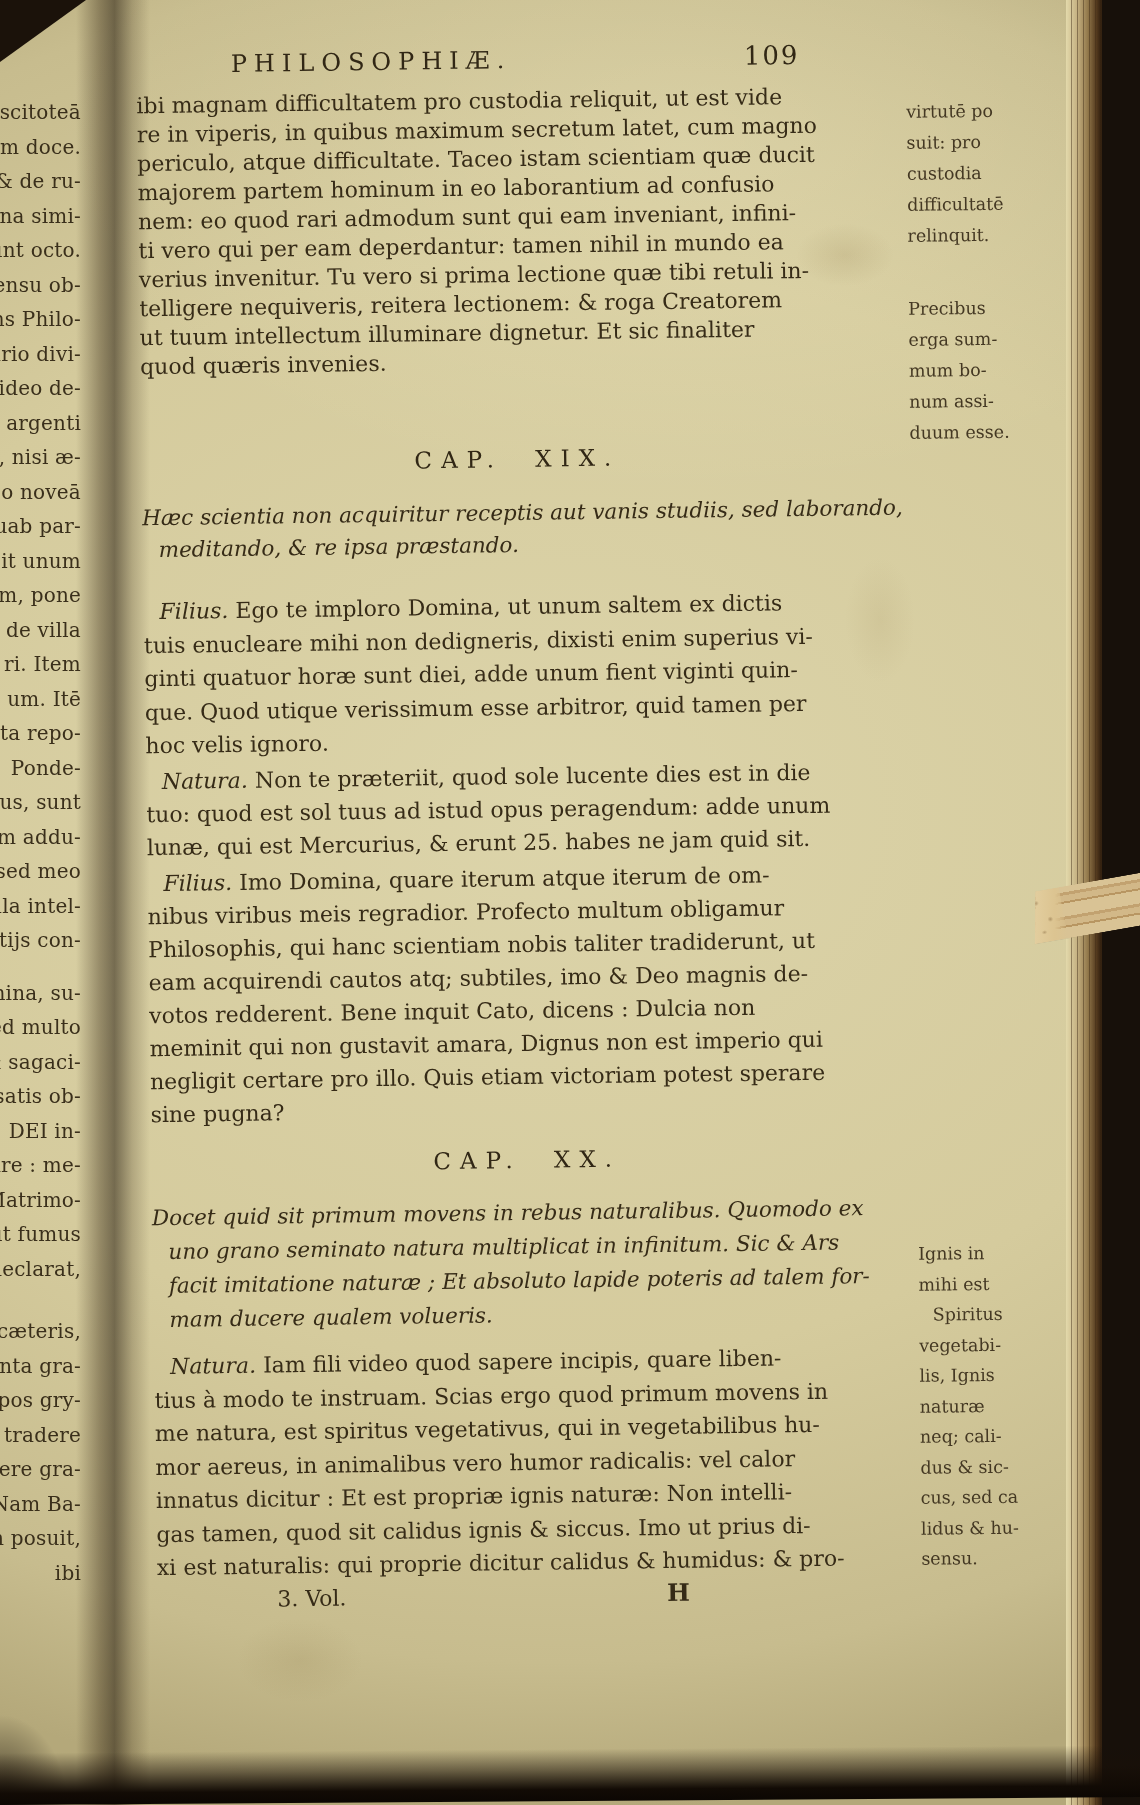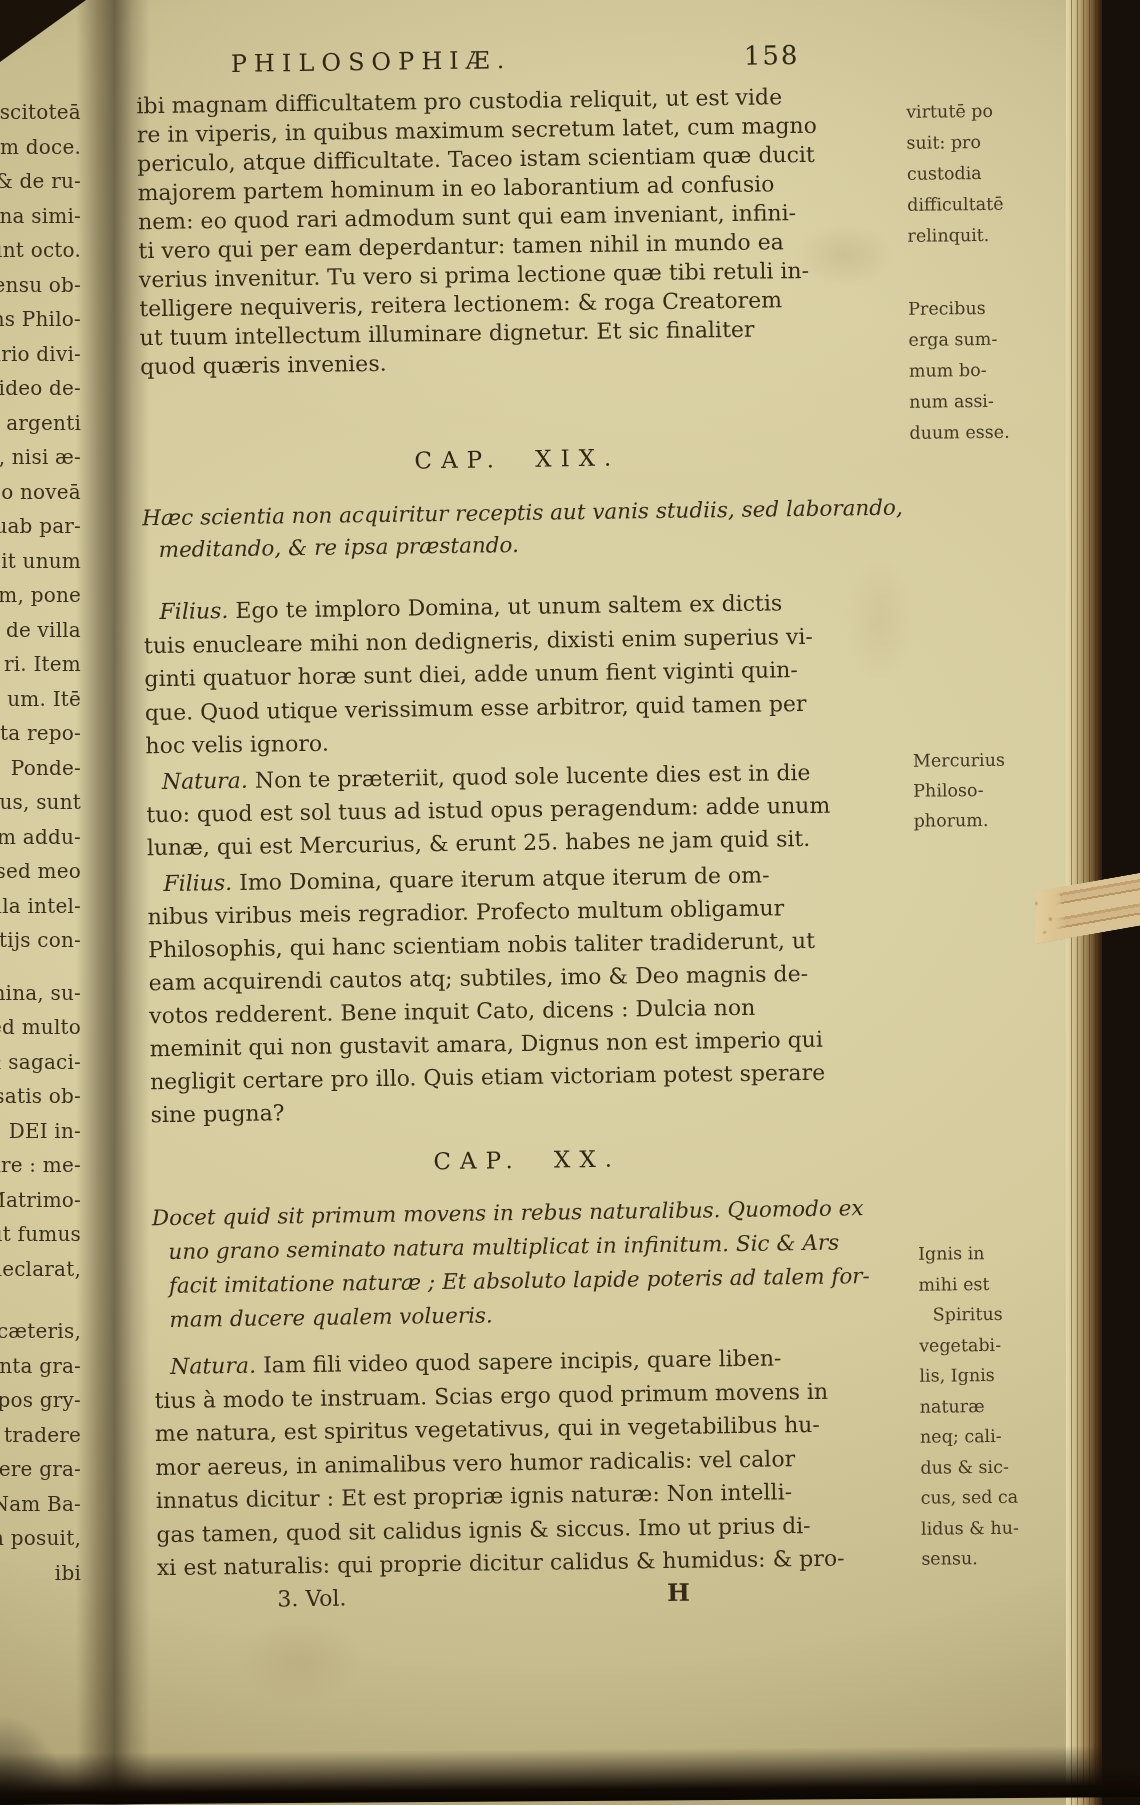--- a/index.html
+++ b/index.html
@@ -152,21 +152,21 @@
         <div class="frag" style="top: 1457px;">igere gra-</div>
         <div class="frag" style="top: 1491.5px;">Nam Ba-</div>
         <div class="frag" style="top: 1526px;">m posuit,</div>
         <div class="frag" style="top: 1560.5px;">ibi</div>
       </div>
 
     <div class="gutter-shadow"></div>
 
     <div class="content">
       <span class="running-title">PHILOSOPHIÆ.</span>
-      <span class="page-number">158</span>
+      <span class="page-number">109</span>
 
       <div id="main-text">
           <div class="block block-body" style="top: 86px;">
             <div class="line" style="line-height: 29px;">ibi magnam difficultatem pro custodia reliquit, ut est vide</div>
             <div class="line" style="line-height: 29px;">re in viperis, in quibus maximum secretum latet, cum magno</div>
             <div class="line" style="line-height: 29px;">periculo, atque difficultate. Taceo istam scientiam quæ ducit</div>
             <div class="line" style="line-height: 29px;">majorem partem hominum in eo laborantium ad confusio</div>
             <div class="line" style="line-height: 29px;">nem: eo quod rari admodum sunt qui eam inveniant, infini-</div>
             <div class="line" style="line-height: 29px;">ti vero qui per eam deperdantur: tamen nihil in mundo ea</div>
             <div class="line" style="line-height: 29px;">verius invenitur. Tu vero si prima lectione quæ tibi retuli in-</div>
@@ -231,25 +231,20 @@
           <div style="line-height: 31px;">difficultatē</div>
           <div style="line-height: 31px;">relinquit.</div>
         </div>
         <div class="note" style="top: 293px;">
           <div style="line-height: 31px;">Precibus</div>
           <div style="line-height: 31px;">erga sum-</div>
           <div style="line-height: 31px;">mum bo-</div>
           <div style="line-height: 31px;">num assi-</div>
           <div style="line-height: 31px;">duum esse.</div>
         </div>
-        <div class="note" style="top: 745px;">
-          <div style="line-height: 30px;">Mercurius</div>
-          <div style="line-height: 30px;">Philoso-</div>
-          <div style="line-height: 30px;">phorum.</div>
-        </div>
         <div class="note" style="top: 1238px;">
           <div style="line-height: 30.5px;">Ignis in</div>
           <div style="line-height: 30.5px;">mihi est</div>
           <div style="line-height: 30.5px; text-align: center;">Spiritus</div>
           <div style="line-height: 30.5px;">vegetabi-</div>
           <div style="line-height: 30.5px;">lis, Ignis</div>
           <div style="line-height: 30.5px;">naturæ</div>
           <div style="line-height: 30.5px;">neq; cali-</div>
           <div style="line-height: 30.5px;">dus &amp; sic-</div>
           <div style="line-height: 30.5px;">cus, sed ca</div>

